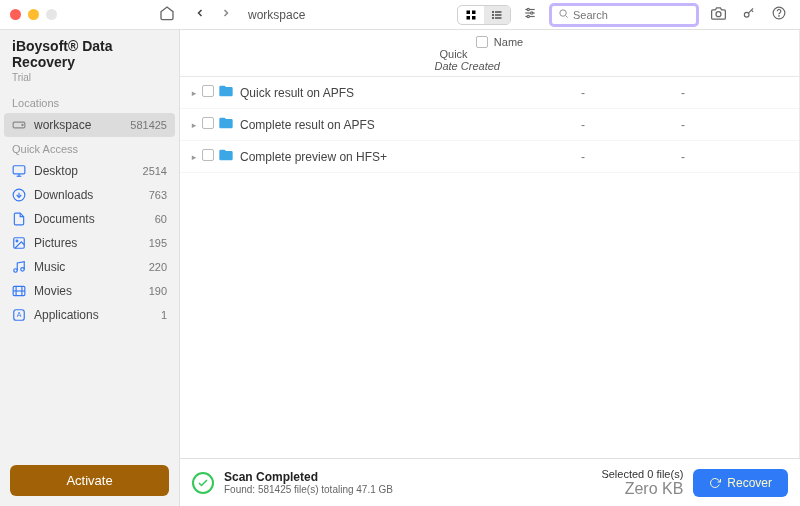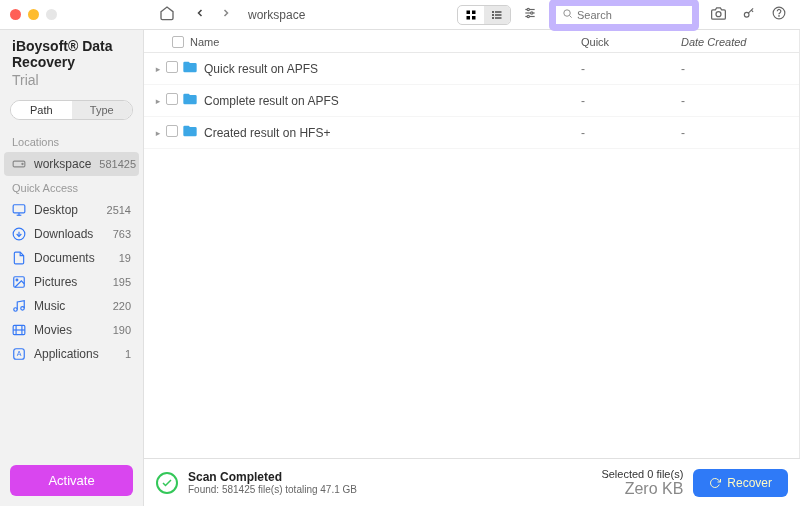--- a/index.html
+++ b/index.html
@@ -16,51 +16,51 @@
 .home-btn { margin-left: auto; margin-right: 5px; color: #666; }
 .titlebar-mid { display: flex; align-items: center; gap: 6px; flex: 1; padding-left: 10px; }
 .nav-arrow { color: #888; padding: 2px 4px; cursor: pointer; }
 .nav-arrow.back { color: #444; }
 .crumb { color: #555; font-size: 12px; margin-left: 6px; }
 .titlebar-right { display: flex; align-items: center; gap: 8px; margin-left: auto; }
 .view-seg { display: flex; border: 1px solid #d0d0d0; border-radius: 5px; overflow: hidden; }
 .seg-btn { padding: 3px 7px; display: flex; align-items: center; justify-content: center; }
 .seg-active { background: #e8e8e8; }
 .tb-icon { color: #666; padding: 2px 4px; }
-.search-box { display: flex; align-items: center; border: 7px solid #c4b5fd; border-radius: 5px; padding: 2px 6px; width: 150px; gap: 4px; }
+.search-box { display: flex; align-items: center; border: 3px solid #c4b5fd; border-radius: 5px; padding: 2px 6px; width: 150px; gap: 4px; }
 .search-box input { border: none; outline: none; font-size: 11px; width: 100%; background: transparent; }
 
 
 .body { display: flex; flex: 1; min-height: 0; }
 
 
-.sidebar { width: 144px; background: #f2f2f2; border-right: 1px solid #e0e0e0; display: flex; flex-direction: column; }
+.sidebar { width: 180px; background: #f2f2f2; border-right: 1px solid #e0e0e0; display: flex; flex-direction: column; }
 .brand { padding: 8px 12px 2px; font-weight: 700; font-size: 14px; color: #222; }
-.trial { padding: 0 12px 8px; font-size: 14px; color: #999; }
+.trial { padding: 0 12px 8px; font-size: 10px; color: #999; }
 .sb-seg { display: flex; margin: 4px 10px 10px; border: 1px solid #d0d0d0; border-radius: 12px; overflow: hidden; background: #fff; }
 .sb-seg-btn { flex: 1; text-align: center; font-size: 11px; padding: 3px 0; color: #666; }
 .sb-seg-active { background: #fff; color: #333; font-weight: 500; }
 .sb-seg-btn:not(.sb-seg-active) { background: #eaeaea; }
 .sb-head { padding: 6px 12px 4px; font-size: 11px; color: #999; }
 .sb-item { display: flex; align-items: center; padding: 5px 12px; font-size: 12px; color: #444; gap: 8px; }
 .sb-item.selected { background: #dcdcdc; border-radius: 4px; margin: 0 4px; padding: 5px 8px; }
 .sb-item-label { flex: 1; }
 .sb-item-count { color: #777; font-size: 11px; }
 .sb-ico { width: 14px; height: 14px; display: inline-flex; align-items: center; justify-content: center; color: #3478f6; }
 .sb-ico.gray { color: #888; }
 .sidebar-bottom { margin-top: auto; padding: 10px; }
-.activate-btn { width: 100%; background: #d946ef; color: #fff; border: none; border-radius: 6px; padding: 8px 0; font-size: 13px; font-weight: 500; cursor: pointer; }
+.activate-btn { width: 100%; background: #a16207; color: #fff; border: none; border-radius: 6px; padding: 8px 0; font-size: 13px; font-weight: 500; cursor: pointer; }
 
 
 .maincol { flex: 1; display: flex; flex-direction: column; min-width: 0; }
 .content { flex: 1; display: flex; min-height: 0; }
 
 
 .filelist { flex: 1; display: flex; flex-direction: column; border-right: 1px solid #e8e8e8; }
-.fl-header { display: flex; align-items: center; padding: 6px 8px 4px; border-bottom: 1px solid #e8e8e8; color: #555; font-size: 11px; }
+.fl-header { display: flex; align-items: center; padding: 6px 8px 4px; border-bottom: 1px solid #e8e8e8; color: #555; font-size: 11px; flex-direction: column; }
 .fl-col-name { flex: 1; display: flex; align-items: center; gap: 6px; padding-left: 20px; }
 .fl-col-size { width: 100px; }
 .fl-col-date { width: 110px; font-style: italic; }
 .fl-rows { flex: 1; overflow: auto; }
 .fl-row { display: flex; align-items: center; padding: 6px 8px; color: #444; border-bottom: 1px solid #f5f5f5; }
 .fl-expand { width: 12px; color: #999; font-size: 9px; text-align: center; }
 .fl-check { width: 16px; text-align: center; }
 .fl-folder { color: #3ca7e6; margin: 0 6px 0 2px; }
 .fl-name { flex: 1; font-size: 12px; }
 .fl-size { width: 100px; color: #777; }
@@ -175,24 +175,20 @@
           </svg>
       </span>
     </div>
   </div>
 
   <div class="body">
 
     <div class="sidebar">
       <div class="brand">iBoysoft® Data Recovery</div>
       <div class="trial">Trial</div>
-      <div class="sb-seg">
-        <div class="sb-seg-btn sb-seg-active">Path</div>
-        <div class="sb-seg-btn">Type</div>
-      </div>
 
       <div class="sb-head">Locations</div>
       <div class="sb-item selected">
         <span class="sb-ico gray">
             <svg width="14" height="14" viewBox="0 0 24 24" fill="none" stroke="currentColor" stroke-width="2">
               <rect x="2" y="7" width="20" height="10" rx="2"></rect>
               <circle cx="18" cy="12" r="1" fill="currentColor"></circle>
             </svg>
           </span>
         <span class="sb-item-label">workspace</span>
@@ -224,21 +220,21 @@
         <span class="sb-item-count">763</span>
       </div>
       <div class="sb-item">
         <span class="sb-ico">
             <svg width="14" height="14" viewBox="0 0 24 24" fill="none" stroke="currentColor" stroke-width="2">
               <path d="M14 2H6a2 2 0 0 0-2 2v16a2 2 0 0 0 2 2h12a2 2 0 0 0 2-2V8z"></path>
               <polyline points="14 2 14 8 20 8"></polyline>
             </svg>
           </span>
         <span class="sb-item-label">Documents</span>
-        <span class="sb-item-count">19</span>
+        <span class="sb-item-count">60</span>
       </div>
       <div class="sb-item">
         <span class="sb-ico">
             <svg width="14" height="14" viewBox="0 0 24 24" fill="none" stroke="currentColor" stroke-width="2">
               <rect x="3" y="3" width="18" height="18" rx="2"></rect>
               <circle cx="8.5" cy="8.5" r="1.5"></circle>
               <polyline points="21 15 16 10 5 21"></polyline>
             </svg>
           </span>
         <span class="sb-item-label">Pictures</span>
@@ -323,21 +319,21 @@
   </div>
 
   <div class="fl-row">
     <span class="fl-expand">▸</span>
     <span class="fl-check"><span class="chk"></span></span>
     <span class="fl-folder">
       <svg width="16" height="16" viewBox="0 0 24 24" fill="currentColor">
                     <path d="M10 4H4a2 2 0 0 0-2 2v12a2 2 0 0 0 2 2h16a2 2 0 0 0 2-2V8a2 2 0 0 0-2-2h-8l-2-2z"></path>
                   </svg>
     </span>
-    <span class="fl-name">Created result on HFS+</span>
+    <span class="fl-name">Complete preview on HFS+</span>
     <span class="fl-size">-</span>
     <span class="fl-date">-</span>
   </div>
 </div>
         </div>
 
       </div>
 
       <div class="footer">
         <div class="status-ico">

